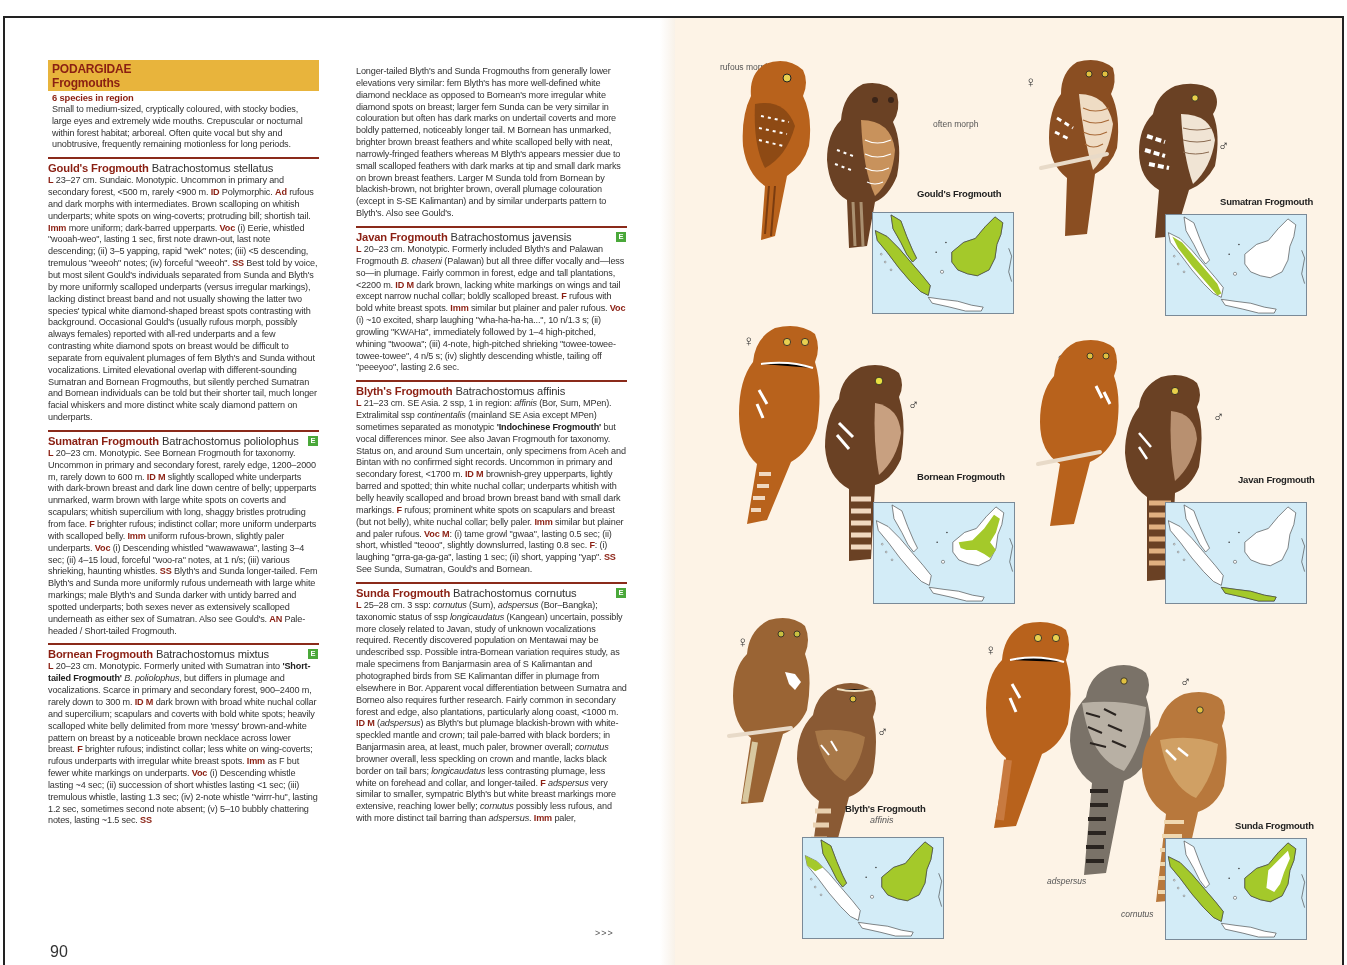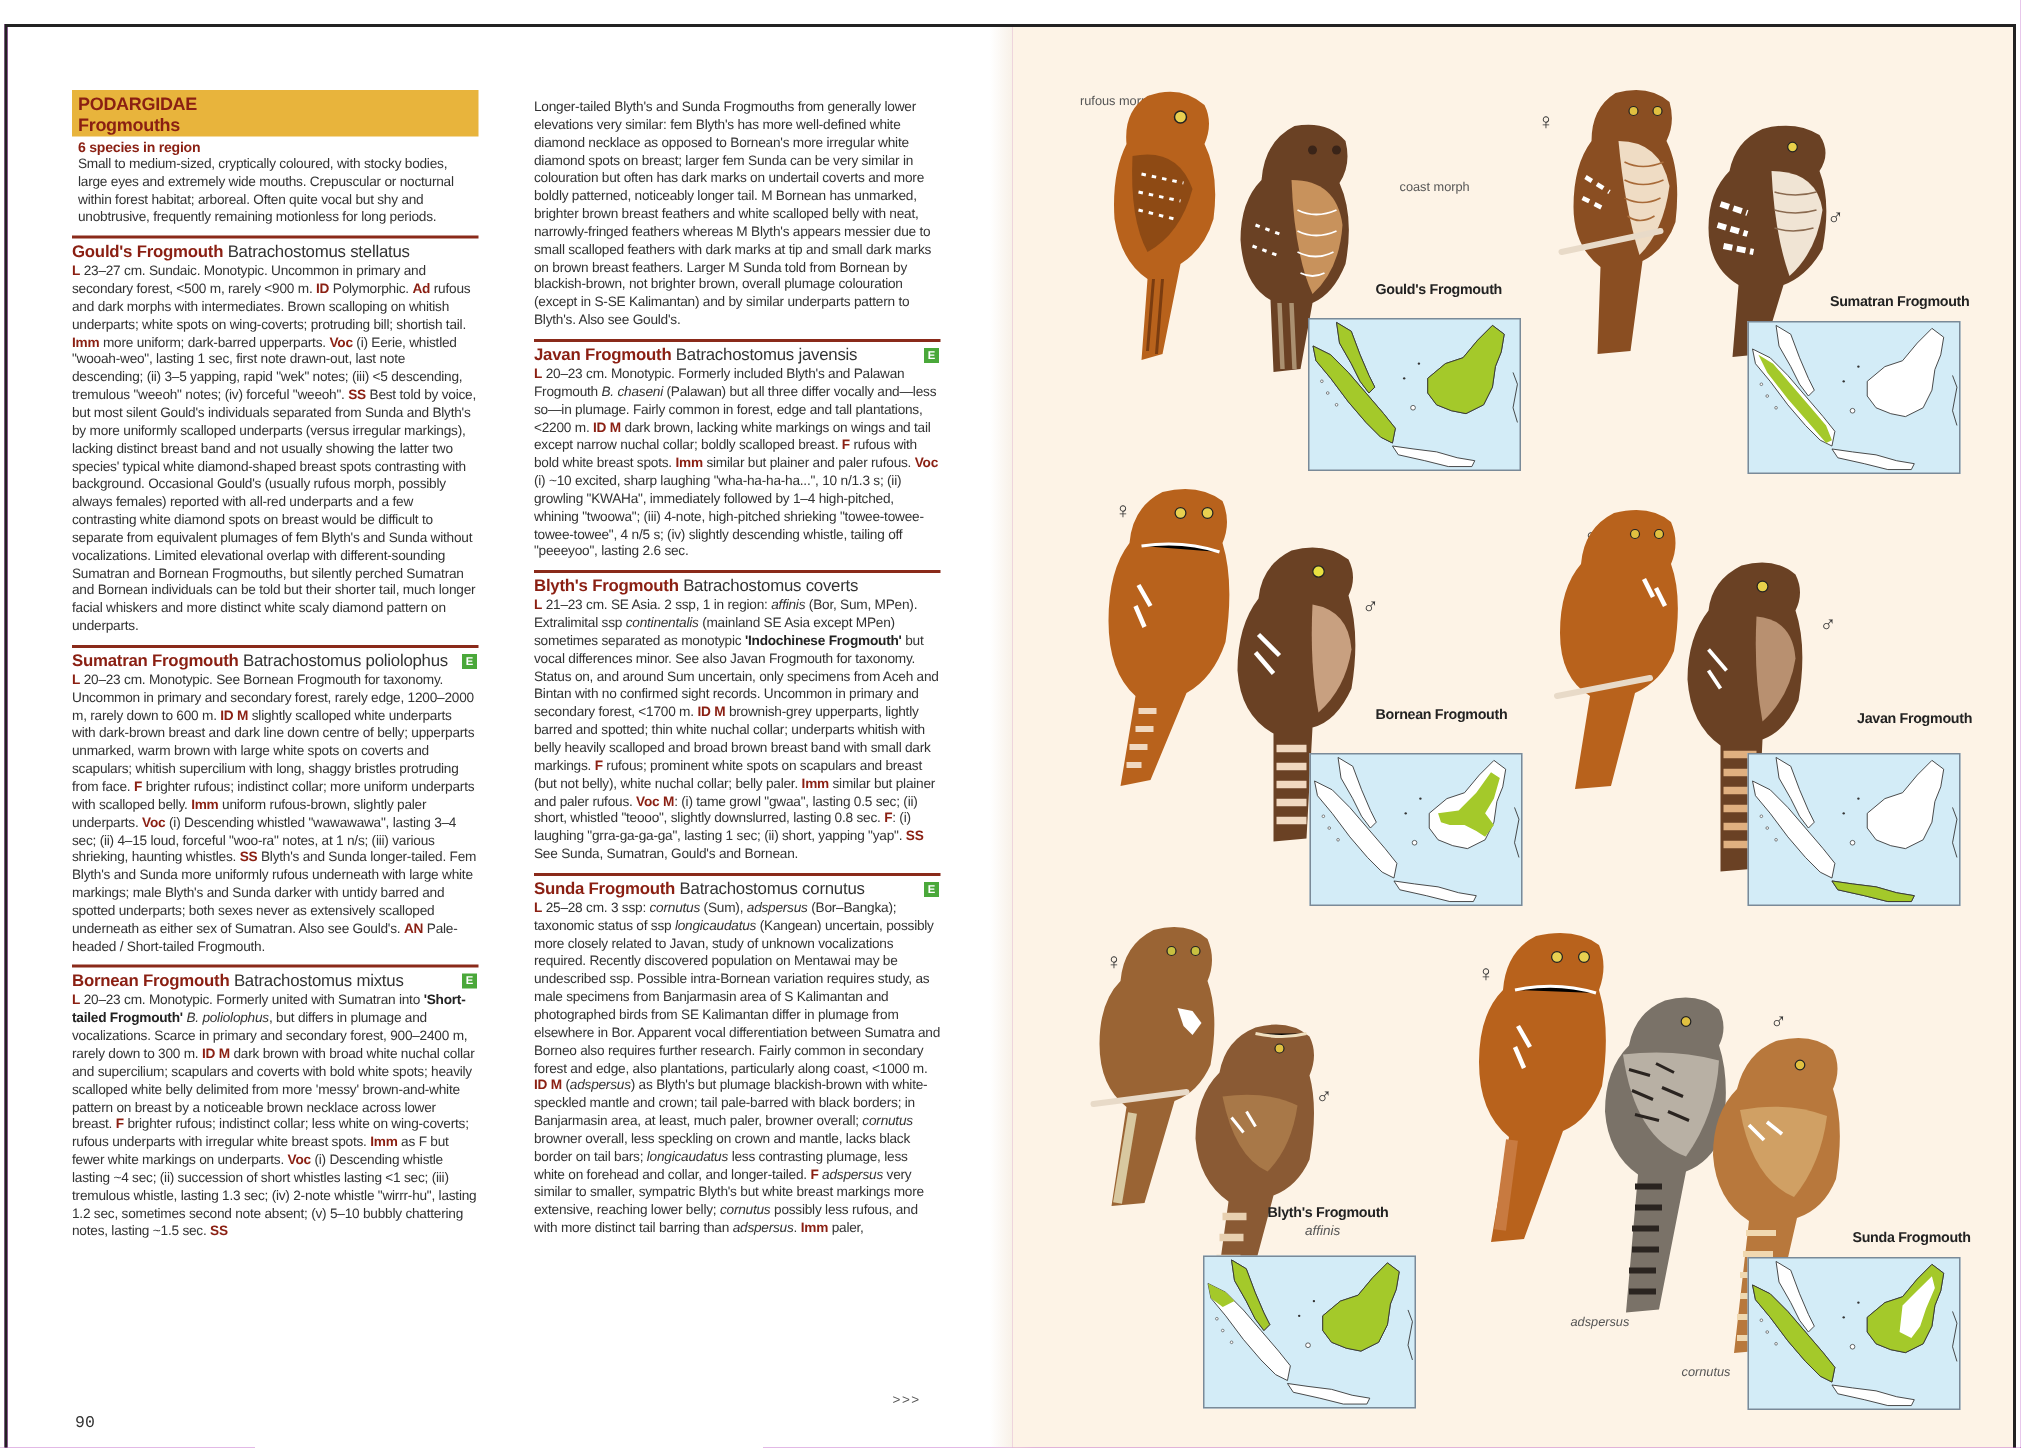--- a/index.html
+++ b/index.html
@@ -48,21 +48,21 @@
   .entry-head .sci { color: #333; }
   .endemic {
     position: absolute; right: 1px; top: 4px; width: 10px; height: 10px;
     background: #4aa83a; color: #fff; font-size: 7.5px; font-weight: bold;
     line-height: 10px; text-align: center;
   }
   .kw { color: #8a1f12; font-weight: bold; }
   .bk { font-weight: bold; color: #222; }
   .it { font-style: italic; }
 
-  .page-num { position: absolute; left: 45px; top: 925px; font-size: 11px; color: #333; font-family: Liberation Mono, monospace; }
+  .page-num { position: absolute; left: 45px; top: 925px; font-size: 16px; color: #333; }
   .cont-arrows { position: absolute; left: 590px; top: 910px; font-size: 9px; color: #555; letter-spacing: 1px; }
 
   
   .plate { position: absolute; }
   .label {
     position: absolute; font-size: 9.5px; font-weight: bold; color: #222;
     white-space: nowrap; letter-spacing: -0.2px;
   }
   .sublabel { position: absolute; font-size: 9px; font-style: italic; color: #555; white-space: nowrap; }
   .morph { position: absolute; font-size: 8.5px; color: #555; white-space: nowrap; }
@@ -127,21 +127,21 @@
         <div class="entry-head">
           <span class="common">Javan Frogmouth</span>
           <span class="sci">Batrachostomus javensis</span>
         </div>
         <div><span class="kw">L</span><span> 20–23 cm. Monotypic. Formerly included Blyth's and Palawan Frogmouth </span><span class="it">B. chaseni</span><span> (Palawan) but all three differ vocally and—less so—in plumage. Fairly common in forest, edge and tall plantations, &lt;2200 m. </span><span class="kw">ID M</span><span> dark brown, lacking white markings on wings and tail except narrow nuchal collar; boldly scalloped breast. </span><span class="kw">F</span><span> rufous with bold white breast spots. </span><span class="kw">Imm</span><span> similar but plainer and paler rufous. </span><span class="kw">Voc</span><span> (i) ~10 excited, sharp laughing "wha-ha-ha-ha...", 10 n/1.3 s; (ii) growling "KWAHa", immediately followed by 1–4 high-pitched, whining "twoowa"; (iii) 4-note, high-pitched shrieking "towee-towee-towee-towee", 4 n/5 s; (iv) slightly descending whistle, tailing off "peeeyoo", lasting 2.6 sec.</span></div>
       </div>
 
       <div class="entry">
         <div class="entry-head">
           <span class="common">Blyth's Frogmouth</span>
-          <span class="sci">Batrachostomus coverts</span>
+          <span class="sci">Batrachostomus affinis</span>
         </div>
         <div><span class="kw">L</span><span> 21–23 cm. SE Asia. 2 ssp, 1 in region: </span><span class="it">affinis</span><span> (Bor, Sum, MPen). Extralimital ssp </span><span class="it">continentalis</span><span> (mainland SE Asia except MPen) sometimes separated as monotypic </span><span class="bk">'Indochinese Frogmouth'</span><span> but vocal differences minor. See also Javan Frogmouth for taxonomy. Status on, and around Sum uncertain, only specimens from Aceh and Bintan with no confirmed sight records. Uncommon in primary and secondary forest, &lt;1700 m. </span><span class="kw">ID M</span><span> brownish-grey upperparts, lightly barred and spotted; thin white nuchal collar; underparts whitish with belly heavily scalloped and broad brown breast band with small dark markings. </span><span class="kw">F</span><span> rufous; prominent white spots on scapulars and breast (but not belly), white nuchal collar; belly paler. </span><span class="kw">Imm</span><span> similar but plainer and paler rufous. </span><span class="kw">Voc M</span><span>: (i) tame growl "gwaa", lasting 0.5 sec; (ii) short, whistled "teooo", slightly downslurred, lasting 0.8 sec. </span><span class="kw">F</span><span>: (i) laughing "grra-ga-ga-ga", lasting 1 sec; (ii) short, yapping "yap". </span><span class="kw">SS</span><span> See Sunda, Sumatran, Gould's and Bornean.</span></div>
       </div>
 
       <div class="entry">
         <span class="endemic">E</span>
         <div class="entry-head">
           <span class="common">Sunda Frogmouth</span>
           <span class="sci">Batrachostomus cornutus</span>
         </div>
@@ -176,21 +176,21 @@
             <circle cx="74" cy="30" r="0.8" fill="#333"></circle>
           <circle cx="8" cy="42" r="0.9" fill="#fff" stroke="#333" stroke-width="0.4"></circle>
           <circle cx="12" cy="50" r="0.9" fill="#fff" stroke="#333" stroke-width="0.4"></circle>
           <circle cx="18" cy="58" r="0.9" fill="#fff" stroke="#333" stroke-width="0.4"></circle>
         </g>
       </defs>
     </svg>
 
     <div class="plate">
       <div class="morph" style="left:45px;top:44px;">rufous morph</div>
-      <div class="morph" style="left:258px;top:101px;">coast morph</div>
+      <div class="morph" style="left:258px;top:101px;">often morph</div>
       <div class="bird" style="left:50px;top:38px;width:95px;height:185px;">
         <svg viewBox="0 0 95 185">
             <path d="M40 8 Q62 0 78 14 Q84 26 78 40 Q88 60 84 90 Q78 110 62 120 L50 180 L36 184 L40 130 Q22 118 18 90 Q16 60 26 40 Q24 18 40 8 Z" fill="#b8621c"></path>
             <path d="M30 48 Q60 42 70 70 Q62 100 40 112 Q28 90 30 48Z" fill="#8e4a14"></path>
             <circle cx="62" cy="22" r="4" fill="#e8d050" stroke="#222" stroke-width="1"></circle>
             <path d="M36 60 L64 66 M34 72 L62 78 M34 84 L58 90" stroke="#fff" stroke-width="2" stroke-dasharray="3 4"></path>
             <path d="M44 130 L40 178 M50 130 L46 180" stroke="#7a3c10" stroke-width="2"></path>
           </svg>
       </div>
       <div class="bird" style="left:138px;top:62px;width:100px;height:170px;">

